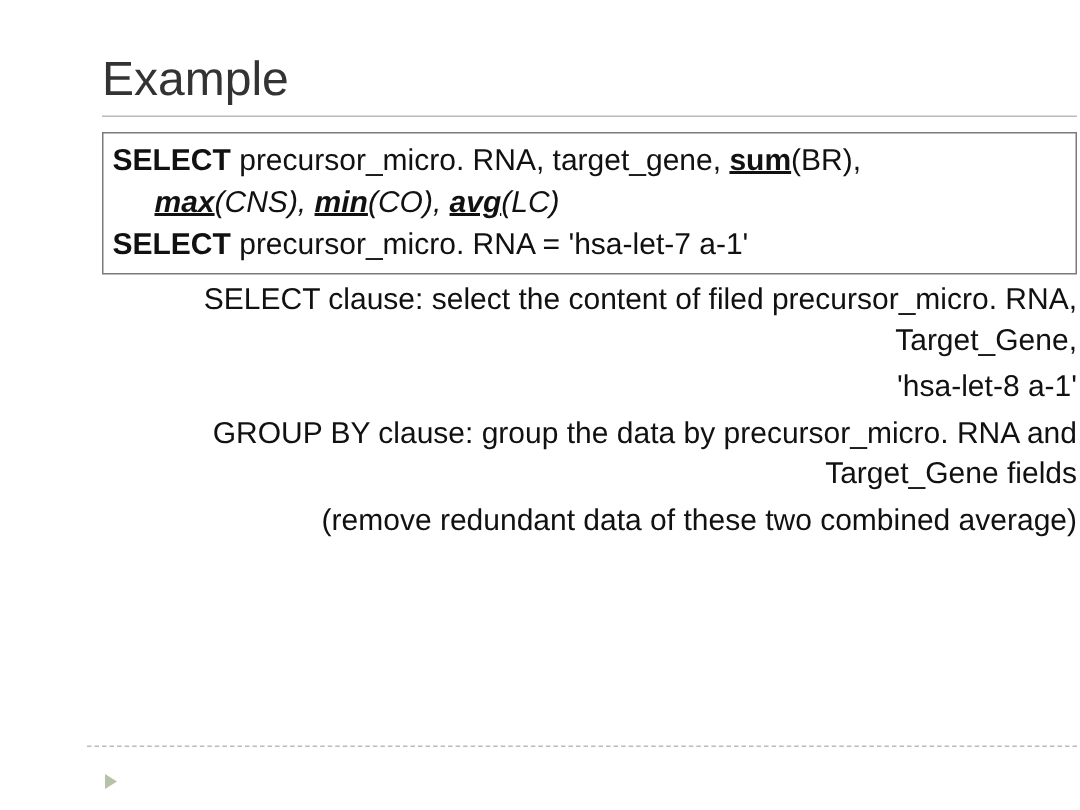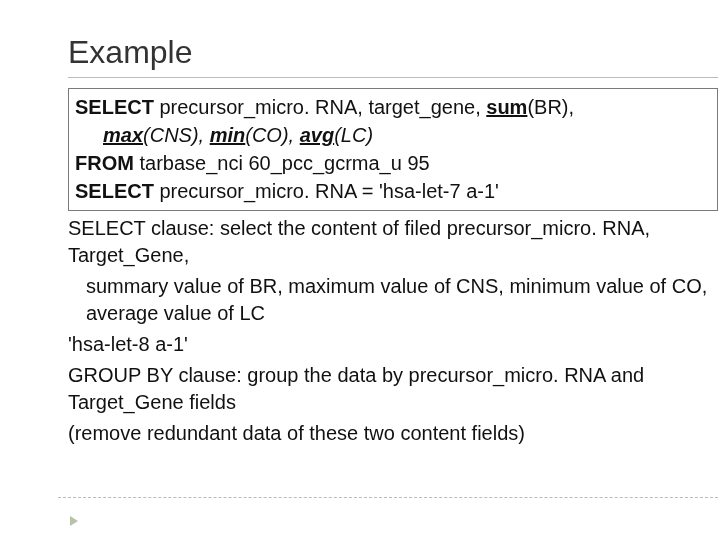--- a/index.html
+++ b/index.html
@@ -41,21 +41,21 @@
   .sql-box {
     border: 1px solid #7a7a7a;
     padding: 4px 6px 4px 6px;
     margin-bottom: 4px;
     background: #fff;
   }
   .line { margin: 1px 0; }
   .indent { padding-left: 28px; font-style: italic; }
   .kw { font-weight: 700; }
   .ul { text-decoration: underline; }
-  .para { margin: 4px 0; }
+  .para { margin: 4px 0; text-align: right; }
   .explain-indent { padding-left: 18px; }
   .footer-rule {
     position: absolute;
     left: 30px;
     right: 30px;
     bottom: 34px;
     border: none;
     border-top: 1px dashed #bbb;
   }
   .bullet-marker {
@@ -81,31 +81,27 @@
   <div class="content">
 
     <div class="sql-box">
       <div class="line">
         <span class="kw">SELECT</span><span> precursor_micro. RNA, target_gene, </span><span class="kw ul">sum</span><span>(BR),</span>
       </div>
       <div class="line indent">
         <span class="kw ul">max</span><span>(CNS), </span><span class="kw ul">min</span><span>(CO), </span><span class="kw ul">avg</span><span>(LC)</span>
       </div>
       <div class="line">
-        <span class="kw">FROM</span><span> tarbase_nci 60_pcc_gcrma_u 95</span>
-      </div>
-      <div class="line">
         <span class="kw">SELECT</span><span> precursor_micro. RNA = 'hsa-let-7 a-1'</span>
       </div>
     </div>
 
     <div class="para">SELECT clause: select the content of filed precursor_micro. RNA, Target_Gene,</div>
-    <div class="para explain-indent">summary value of BR, maximum value of CNS, minimum value of CO, average value of LC</div>
     <div class="para"> 'hsa-let-8 a-1'</div>
     <div class="para">GROUP BY clause: group the data by precursor_micro. RNA and Target_Gene fields</div>
-    <div class="para">(remove redundant data of these two content fields)</div>
+    <div class="para">(remove redundant data of these two combined average)</div>
 
   </div>
 
   <hr class="footer-rule">
   <div class="bullet-marker"></div>
 
 </div>
 
 </body></html>

